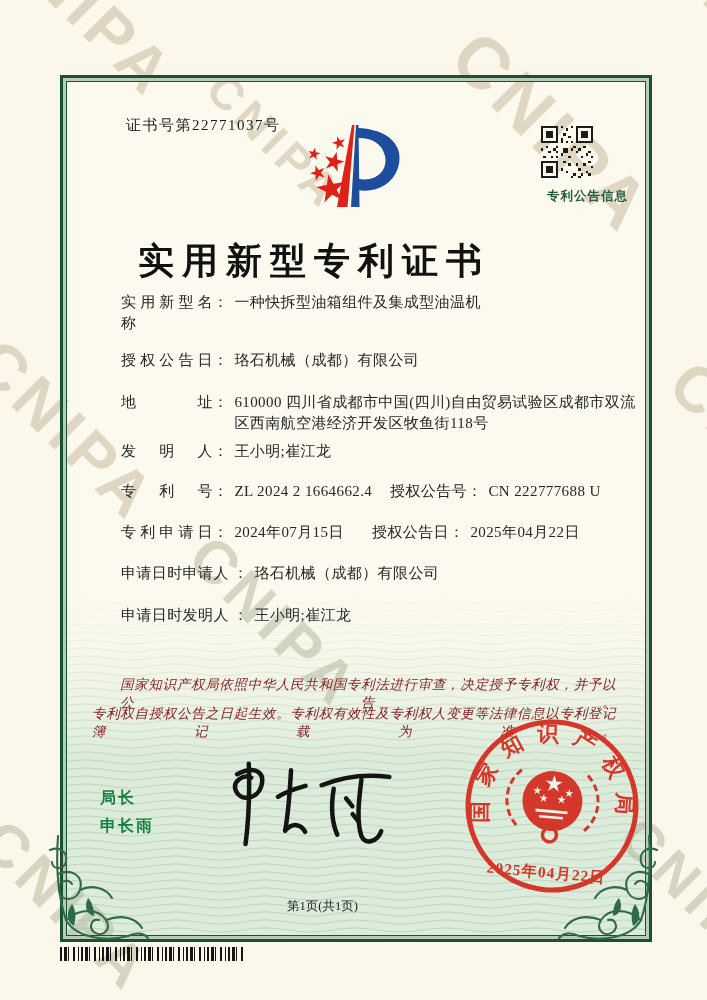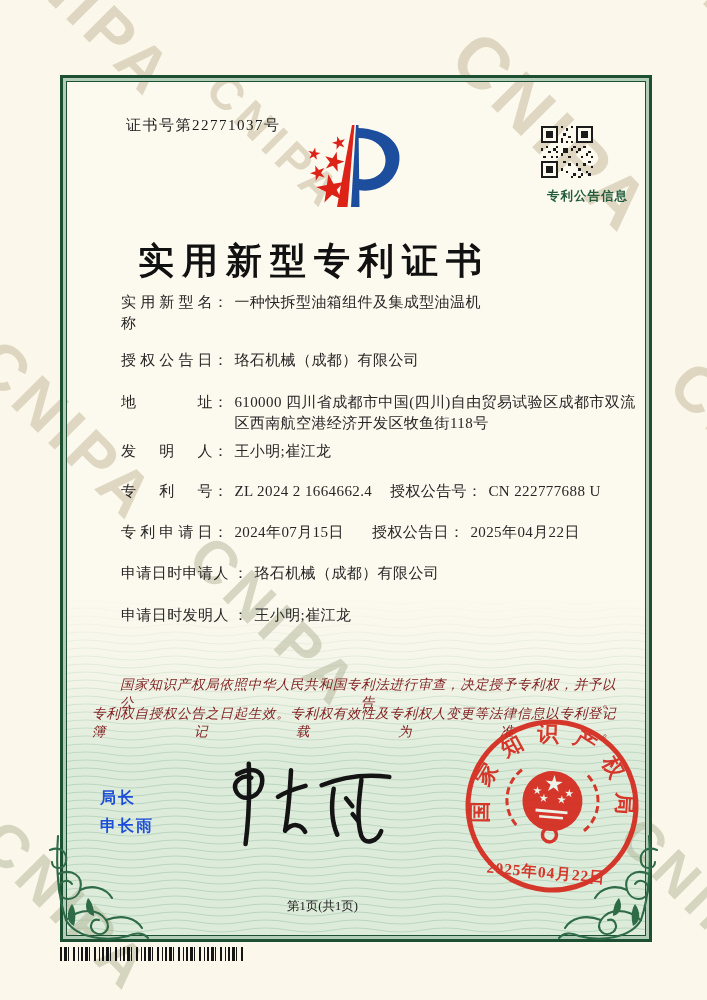--- a/index.html
+++ b/index.html
@@ -37,21 +37,21 @@
     font-size:12.5px;font-weight:bold;color:#235C3C;letter-spacing:1px;}
   .frow{left:100px;display:flex;font-size:15px;color:#262626;letter-spacing:0.4px;line-height:21px;}
   .flabel{display:inline-block;width:92px;text-align:justify;text-align-last:justify;text-justify:inter-character;margin-left:21px;}
   .flabel.wide{width:auto;min-width:112px;text-align-last:left;}
   .colon{margin-right:6px;}
   .fval{display:inline-block;}
   .fval.addr{width:412px;}
   .stline{left:92px;width:524px;font-size:13.5px;font-style:italic;font-weight:500;
     color:#7f1d1d;text-align:justify;text-align-last:justify;letter-spacing:0.5px;}
   .stline.first{padding-left:28px;width:496px;}
-  .signatory{left:100px;font-size:16px;font-weight:bold;color:#1d4ed8;
+  .signatory{left:100px;font-size:16px;font-weight:bold;color:#15803d;
     font-family:"Liberation Sans","DejaVu Sans",sans-serif;letter-spacing:2px;}
   .footer{left:60px;top:898px;width:525px;text-align:center;font-size:12.5px;color:#222;}
   .barcode{
     left:60px;top:947px;width:185px;height:14px;
     background:repeating-linear-gradient(90deg,
       #151515 0 2px,transparent 2px 4px,
       #151515 4px 7px,transparent 7px 8px,
       #151515 8px 9px,transparent 9px 13px,
       #151515 13px 15px,transparent 15px 18px,
       #151515 18px 19px,transparent 19px 21px);

